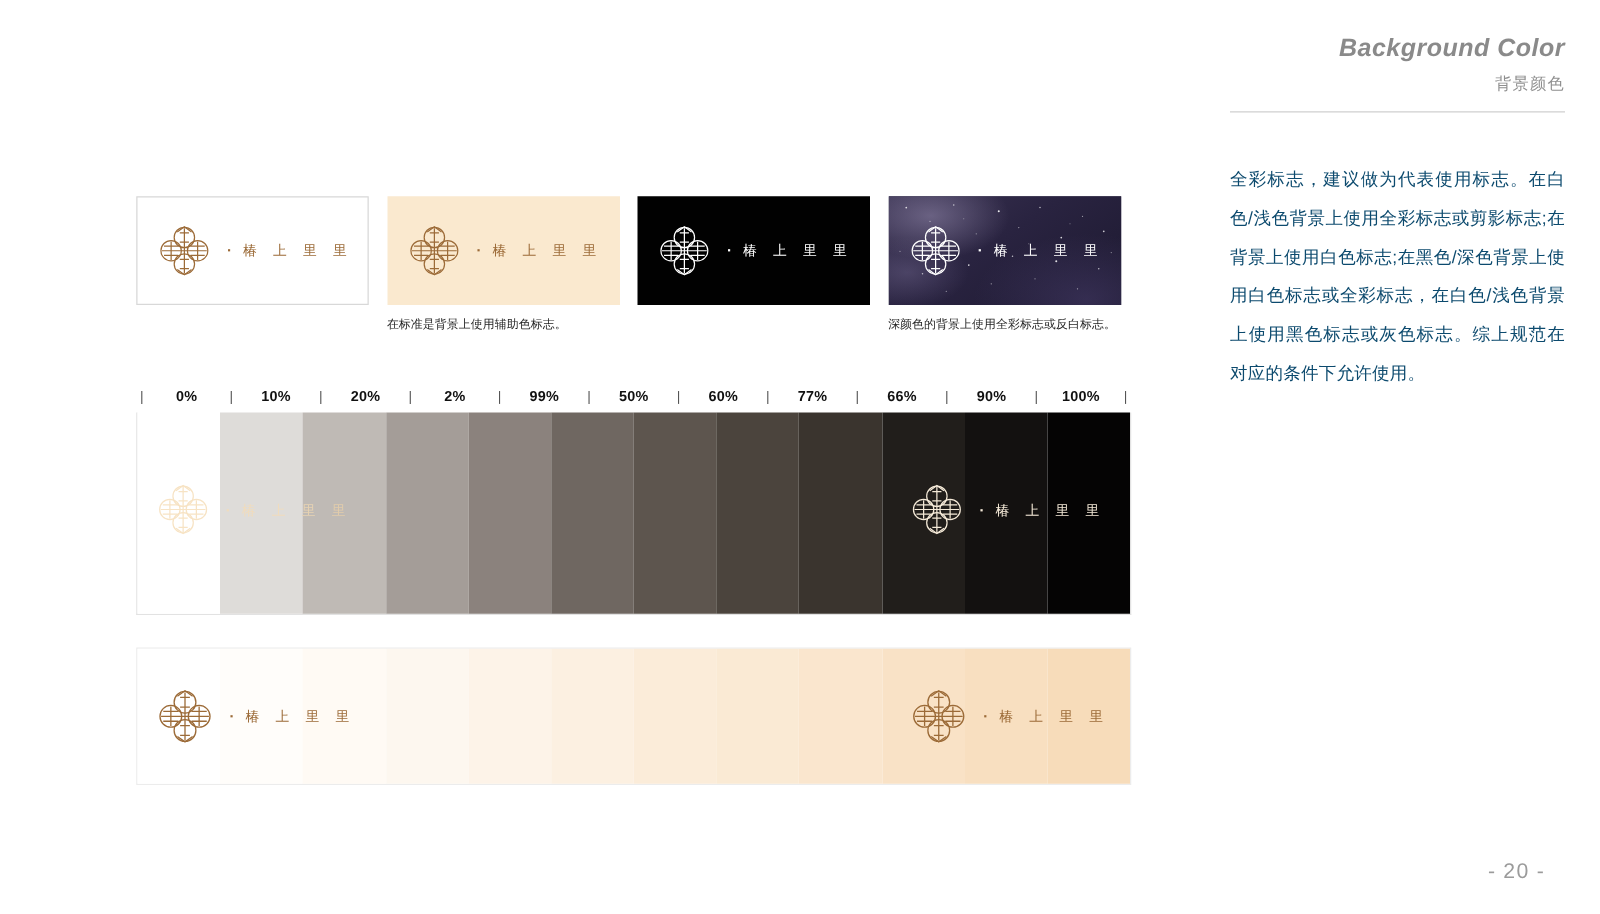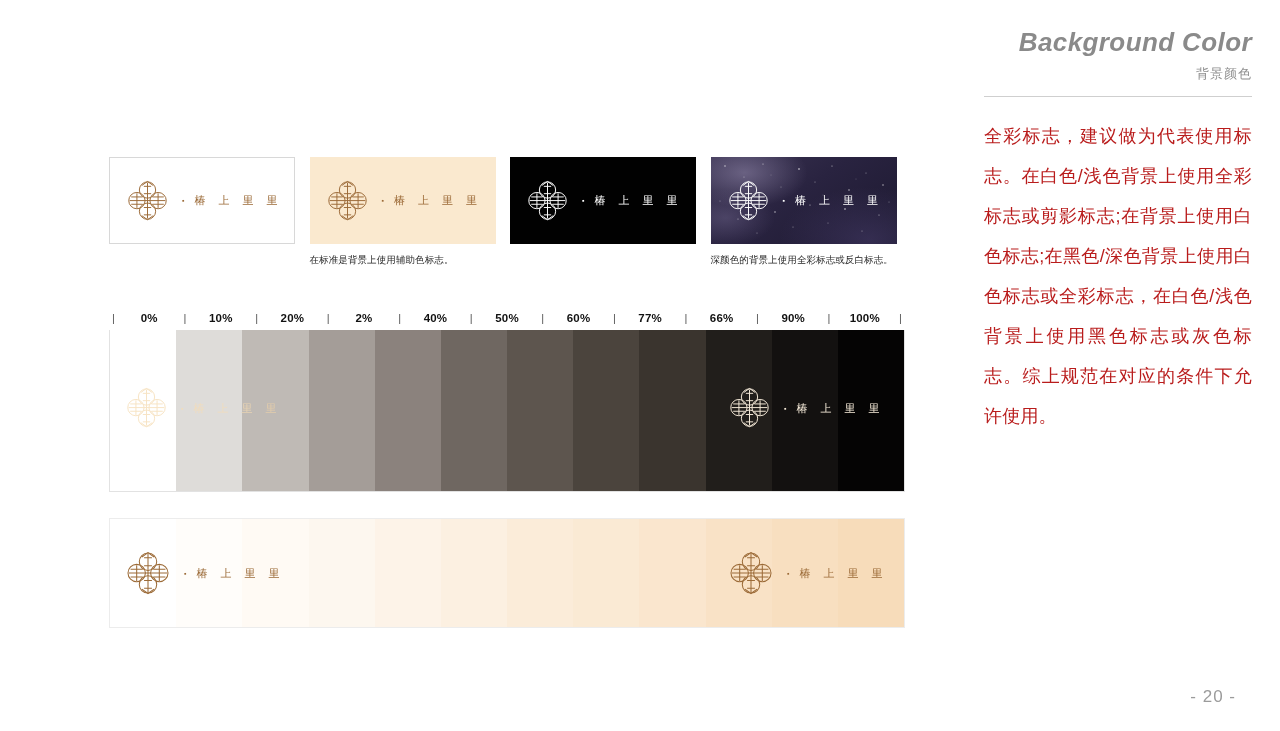--- a/index.html
+++ b/index.html
@@ -7,30 +7,30 @@
     width: 1280px; height: 731px;
     background: #ffffff;
     font-family: "Liberation Sans", "DejaVu Sans", sans-serif;
     overflow: hidden;
   }
   .page { position: relative; width: 1280px; height: 731px; background:#fff; }
 
   
   .right-panel { position:absolute; left:984px; top:28px; width:268px; }
   .title-en {
-    text-align:right; font-size:26px; font-weight:bold; font-style:italic;
+    text-align:right; font-size:20px; font-weight:bold; font-style:italic;
     color:#8a8a8a; letter-spacing:0.4px; line-height:1.15;
   }
   .title-cn {
     text-align:right; font-size:13px; color:#8f8f8f; margin-top:7px;
     letter-spacing:1px;
   }
   .title-rule { margin-top:13px; height:1px; background:#cfcfcf; width:100%; }
   .body-copy {
-    margin-top:20px; font-size:18px; color:#b91c1c; line-height:2.22;
+    margin-top:38px; font-size:14px; color:#0c4a6e; line-height:2.22;
     text-align:justify; letter-spacing:0.2px;
   }
   .mark { display:block; }
   .wordmark { display:flex; align-items:center; }
   .wm-dot { display:inline-block; }
   .wm-char { display:inline-block; }
 
   
   .cards { position:absolute; left:109px; top:157px; width:796px; }
   .card-row { display:flex; gap:0; }
@@ -254,21 +254,21 @@
     <div class="scale-row">
       <span class="tickmark">|</span>
       <span class="tick-label">0%</span>
       <span class="tickmark">|</span>
       <span class="tick-label">10%</span>
       <span class="tickmark">|</span>
       <span class="tick-label">20%</span>
       <span class="tickmark">|</span>
       <span class="tick-label">2%</span>
       <span class="tickmark">|</span>
-      <span class="tick-label">40%</span>
+      <span class="tick-label">99%</span>
       <span class="tickmark">|</span>
       <span class="tick-label">50%</span>
       <span class="tickmark">|</span>
       <span class="tick-label">60%</span>
       <span class="tickmark">|</span>
       <span class="tick-label">77%</span>
       <span class="tickmark">|</span>
       <span class="tick-label">66%</span>
       <span class="tickmark">|</span>
       <span class="tick-label">90%</span>

